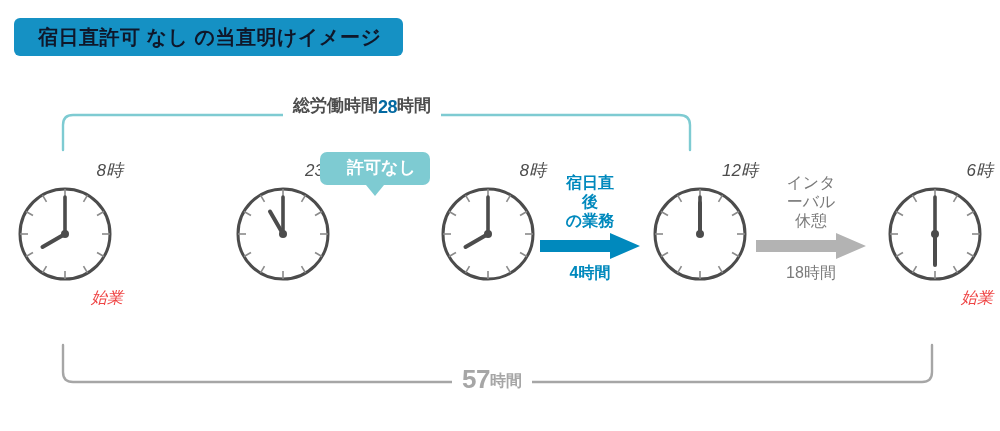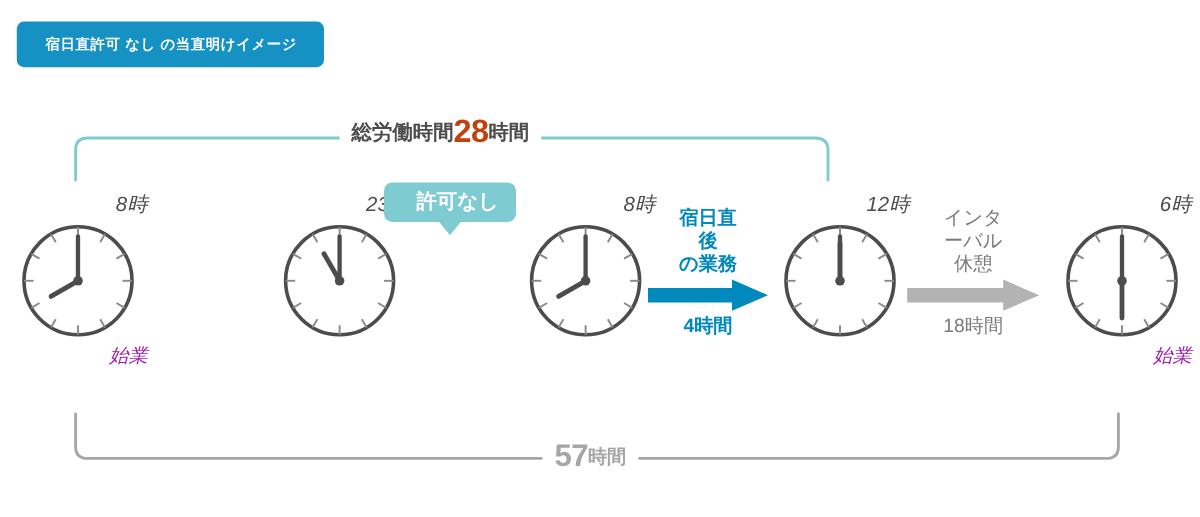--- a/index.html
+++ b/index.html
@@ -25,44 +25,44 @@
   .title-banner {
     position: absolute;
     left: 14px;
     top: 18px;
     height: 38px;
     display: flex;
     align-items: center;
     padding: 0 22px 0 24px;
     background: #1591c4;
     border-radius: 6px;
-    color: #ffffff;
-    font-size: 12px;
+    color: #0f172a;
+    font-size: 20px;
     font-weight: bold;
     letter-spacing: 0.5px;
     white-space: nowrap;
   }
 
   
   .bracket-label {
     position: absolute;
     white-space: nowrap;
     background: #ffffff;
     padding: 0 10px;
     font-weight: bold;
   }
   .bracket-label.top {
     left: 283px;
     top: 94px;
     font-size: 17px;
     color: #4c4c4c;
   }
   .bracket-label.top .big {
-    font-size: 27px;
-    color: #c2410c;
+    font-size: 18px;
+    color: #0369a1;
     vertical-align: -2px;
     letter-spacing: -0.5px;
   }
   .bracket-label.bottom {
     left: 452px;
     top: 364px;
     font-size: 16px;
     color: #a6a6a6;
   }
   .bracket-label.bottom .big {
@@ -86,21 +86,21 @@
     height: 21px;
     line-height: 21px;
   }
   .clock-face-wrap {
     width: 100px;
     height: 100px;
     margin: 0 auto;
   }
   .clock-caption {
     font-size: 16px;
-    color: #a21caf;
+    color: #ef4444;
     margin-top: 4px;
     height: 20px;
     line-height: 20px;
   }
 
   
   .arrow-unit {
     position: absolute;
     text-align: center;
   }

